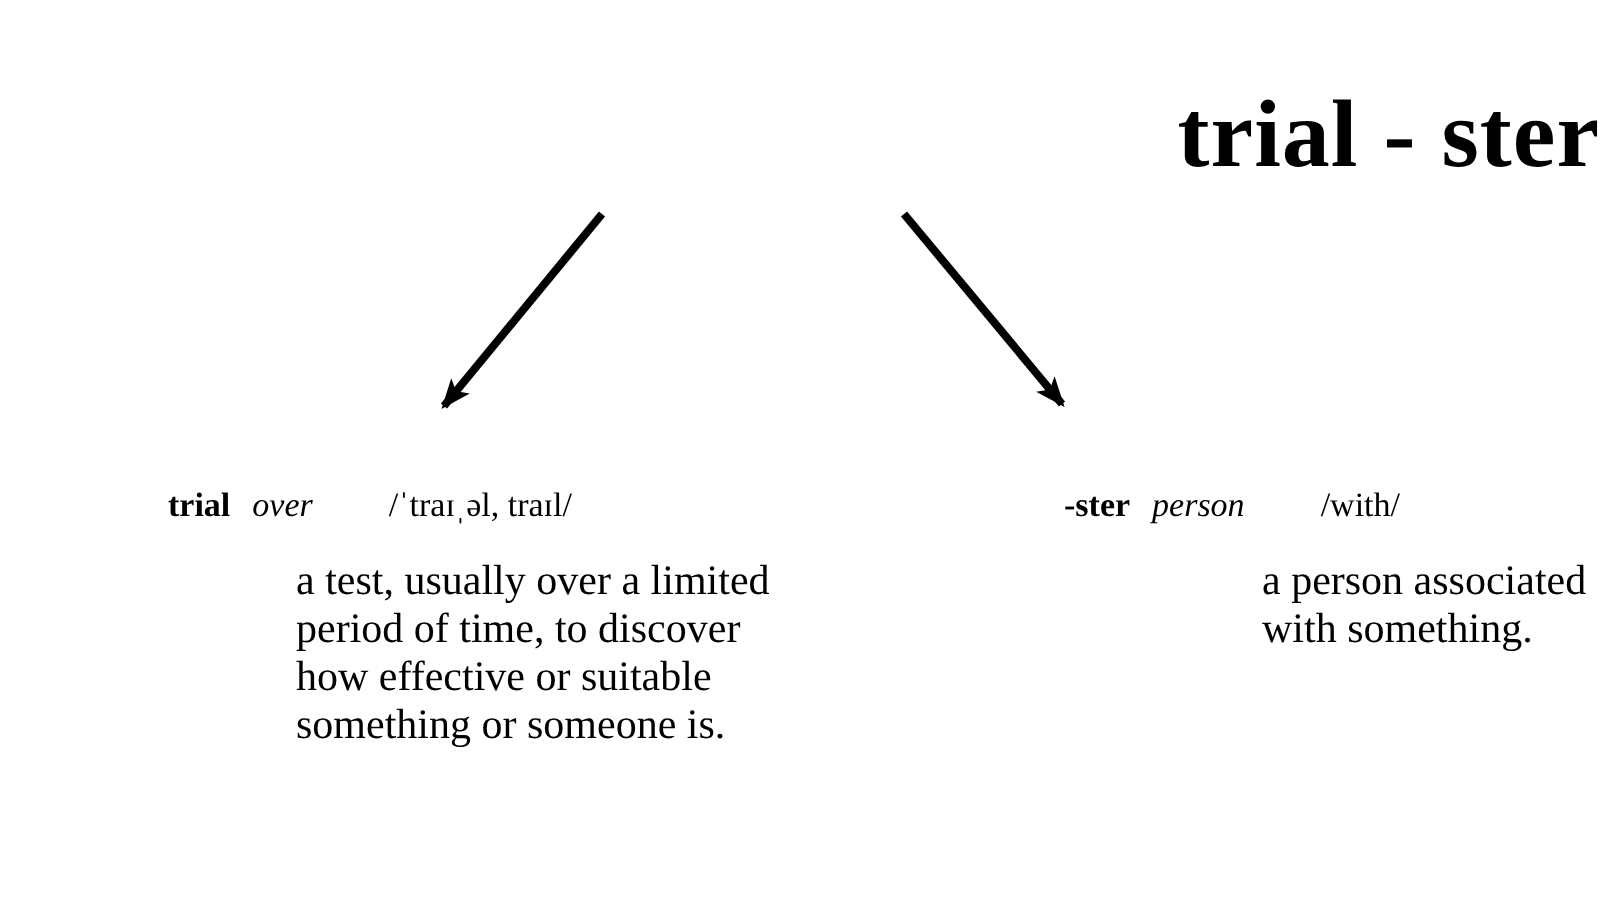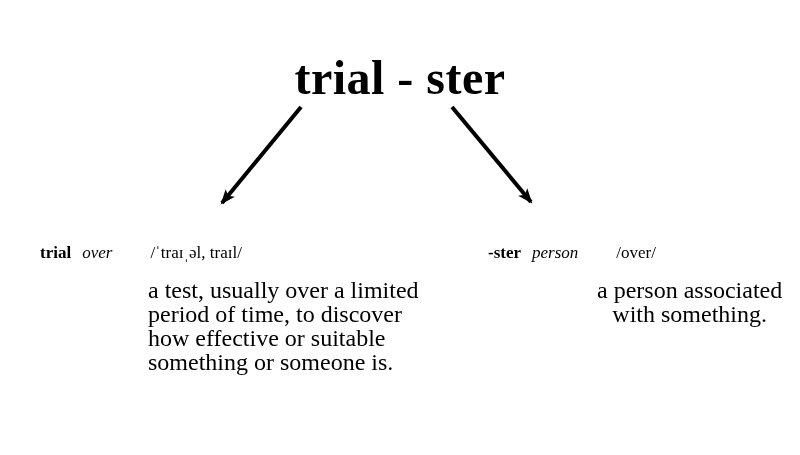--- a/index.html
+++ b/index.html
@@ -11,24 +11,24 @@
     position: relative;
     width: 800px;
     height: 455px;
     background: #ffffff;
     overflow: hidden;
     font-family: "Liberation Serif", "DejaVu Serif", serif;
     color: #000000;
   }
   .title {
     position: absolute;
-    top: 52px;
+    top: 42px;
     left: 0;
     width: 100%;
-    text-align: center;
+    text-align: right;
     font-size: 48px;
     font-weight: bold;
     line-height: 1.1;
     letter-spacing: 0.5px;
   }
   .arrows {
     position: absolute;
     top: 0;
     left: 0;
     width: 800px;
@@ -36,39 +36,40 @@
     pointer-events: none;
   }
   .entry-header {
     position: absolute;
     font-size: 17px;
     white-space: nowrap;
   }
   .entry-header .word {
     font-weight: bold;
     margin-right: 11px;
+    margin-left: 44px;
   }
   .entry-header .pos {
     font-style: italic;
     margin-right: 13px;
   }
   .entry-header .pron {
     font-weight: normal;
     margin-left: 25px;
   }
   .definition {
     position: absolute;
-    font-size: 24px;
+    font-size: 21px;
     line-height: 24px;
     white-space: pre-line;
   }
   #entry-left-header  { left: 40px;  top: 243px; }
   #entry-left-def     { left: 148px; top: 278px; }
   #entry-right-header { left: 488px; top: 243px; }
-  #entry-right-def    { left: 597px; top: 278px; text-align: center; }
+  #entry-right-def    { left: 631px; top: 278px; }
 </style>
 </head>
 <body>
 
 <div class="page">
 
   <div class="title">trial - ster</div>
 
   <svg class="arrows" viewBox="0 0 800 455" xmlns="http://www.w3.org/2000/svg">
     <defs>
@@ -83,19 +84,19 @@
   <div class="entry-header" id="entry-left-header">
     <span class="word">trial</span><span class="pos">over</span><span class="pron">/ˈtraɪˌəl, traɪl/</span>
   </div>
 
   <div class="definition" id="entry-left-def">a test, usually over a limited
 period of time, to discover
 how effective or suitable
 something or someone is.</div>
 
   <div class="entry-header" id="entry-right-header">
-    <span class="word">-ster</span><span class="pos">person</span><span class="pron">/over/</span>
+    <span class="word">-ster</span><span class="pos">person</span><span class="pron">/with/</span>
   </div>
 
   <div class="definition" id="entry-right-def">a person associated
 with something.</div>
 
 </div>
 
 </body></html>

